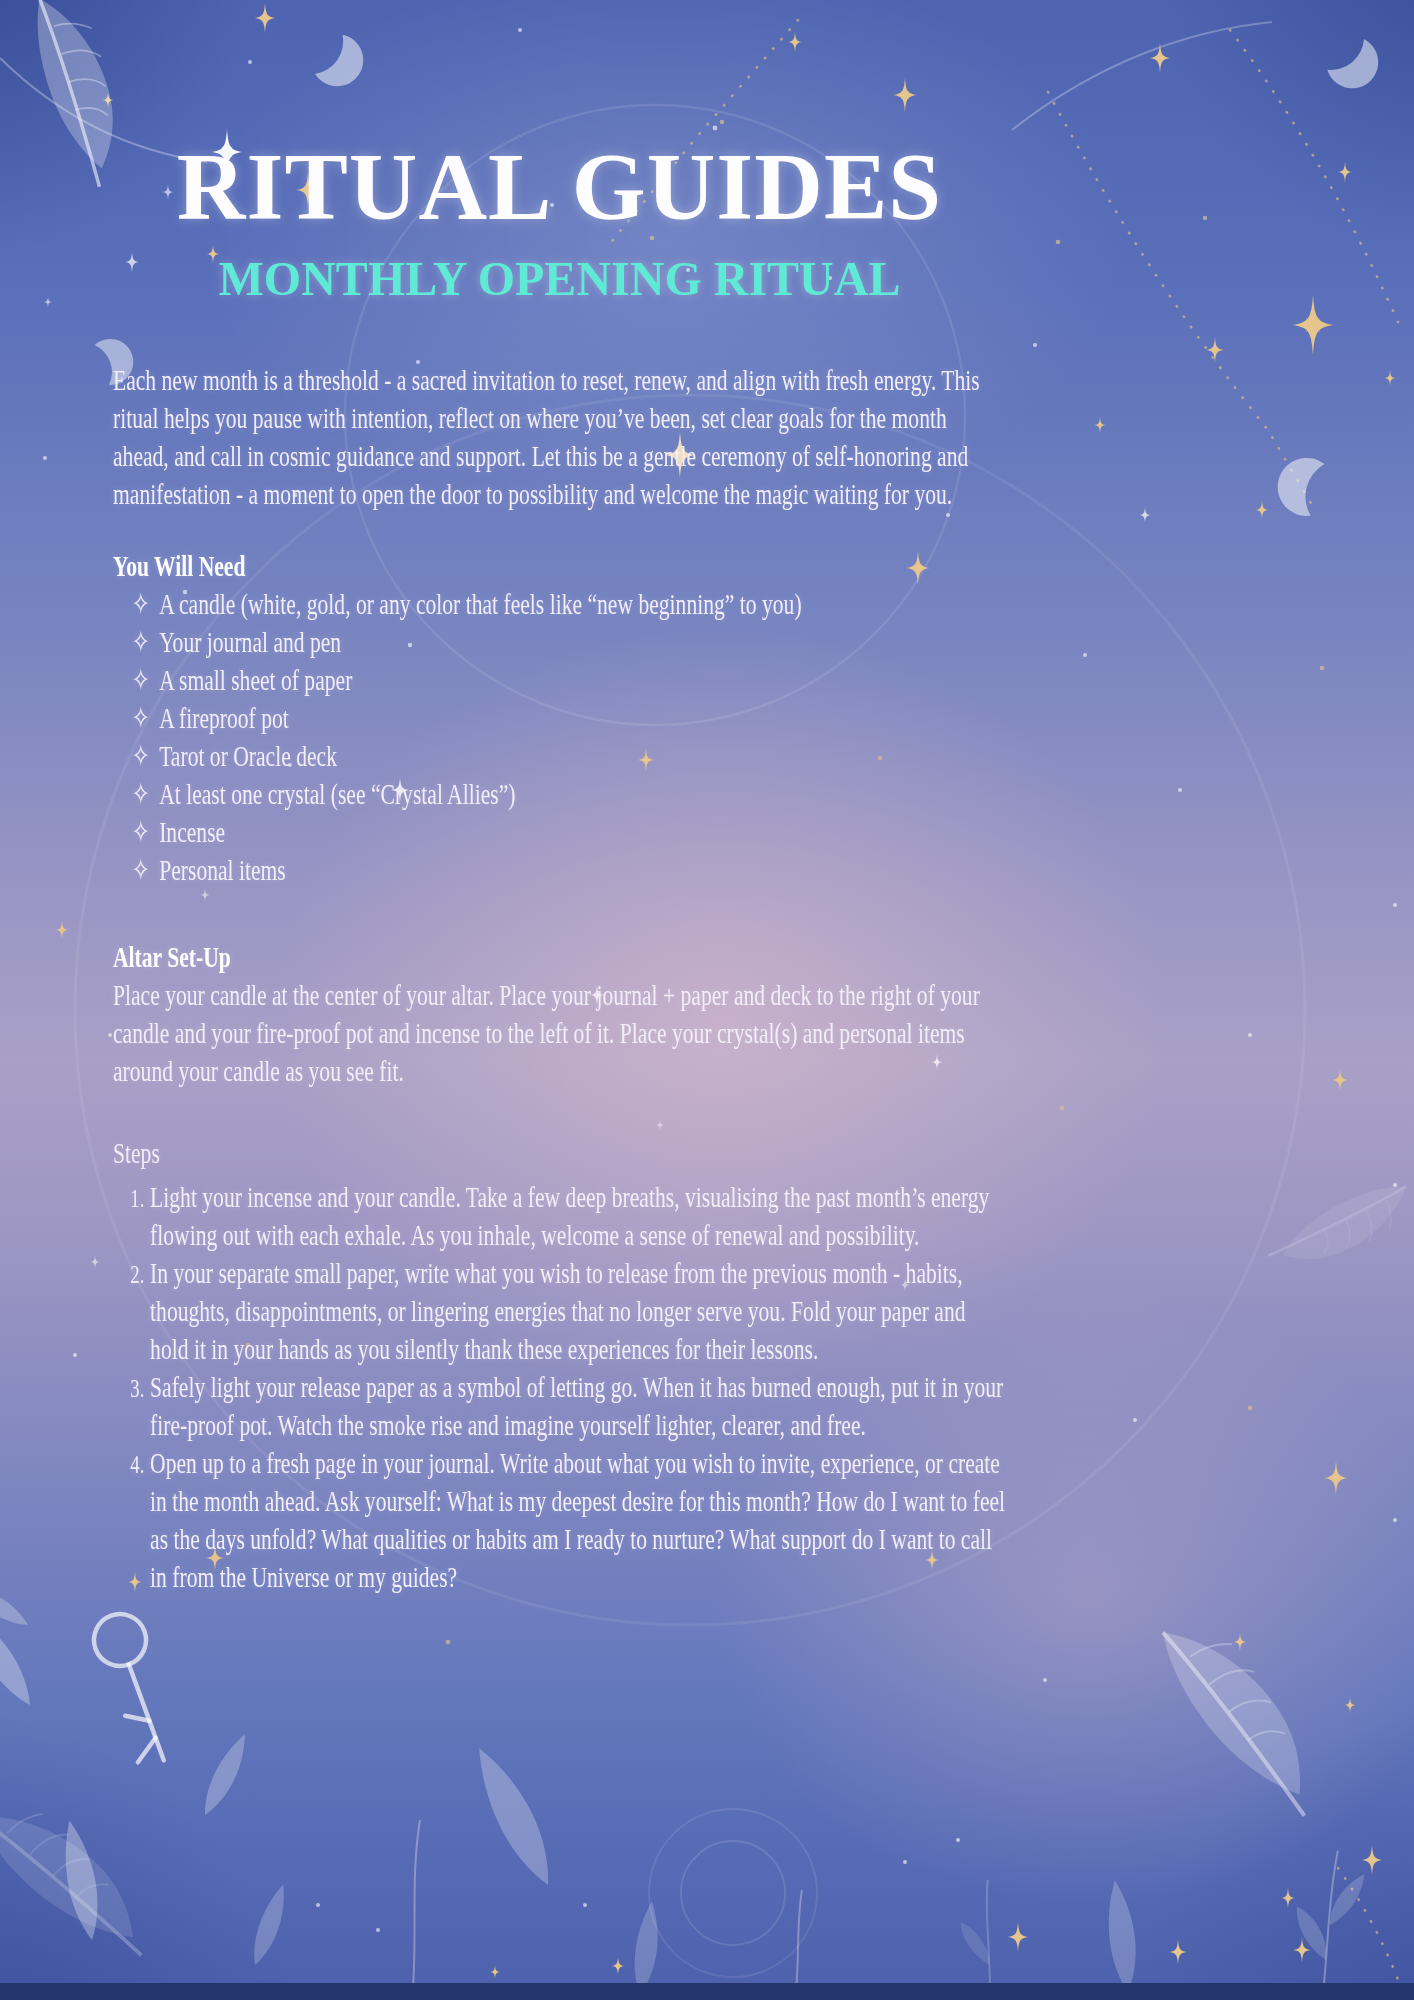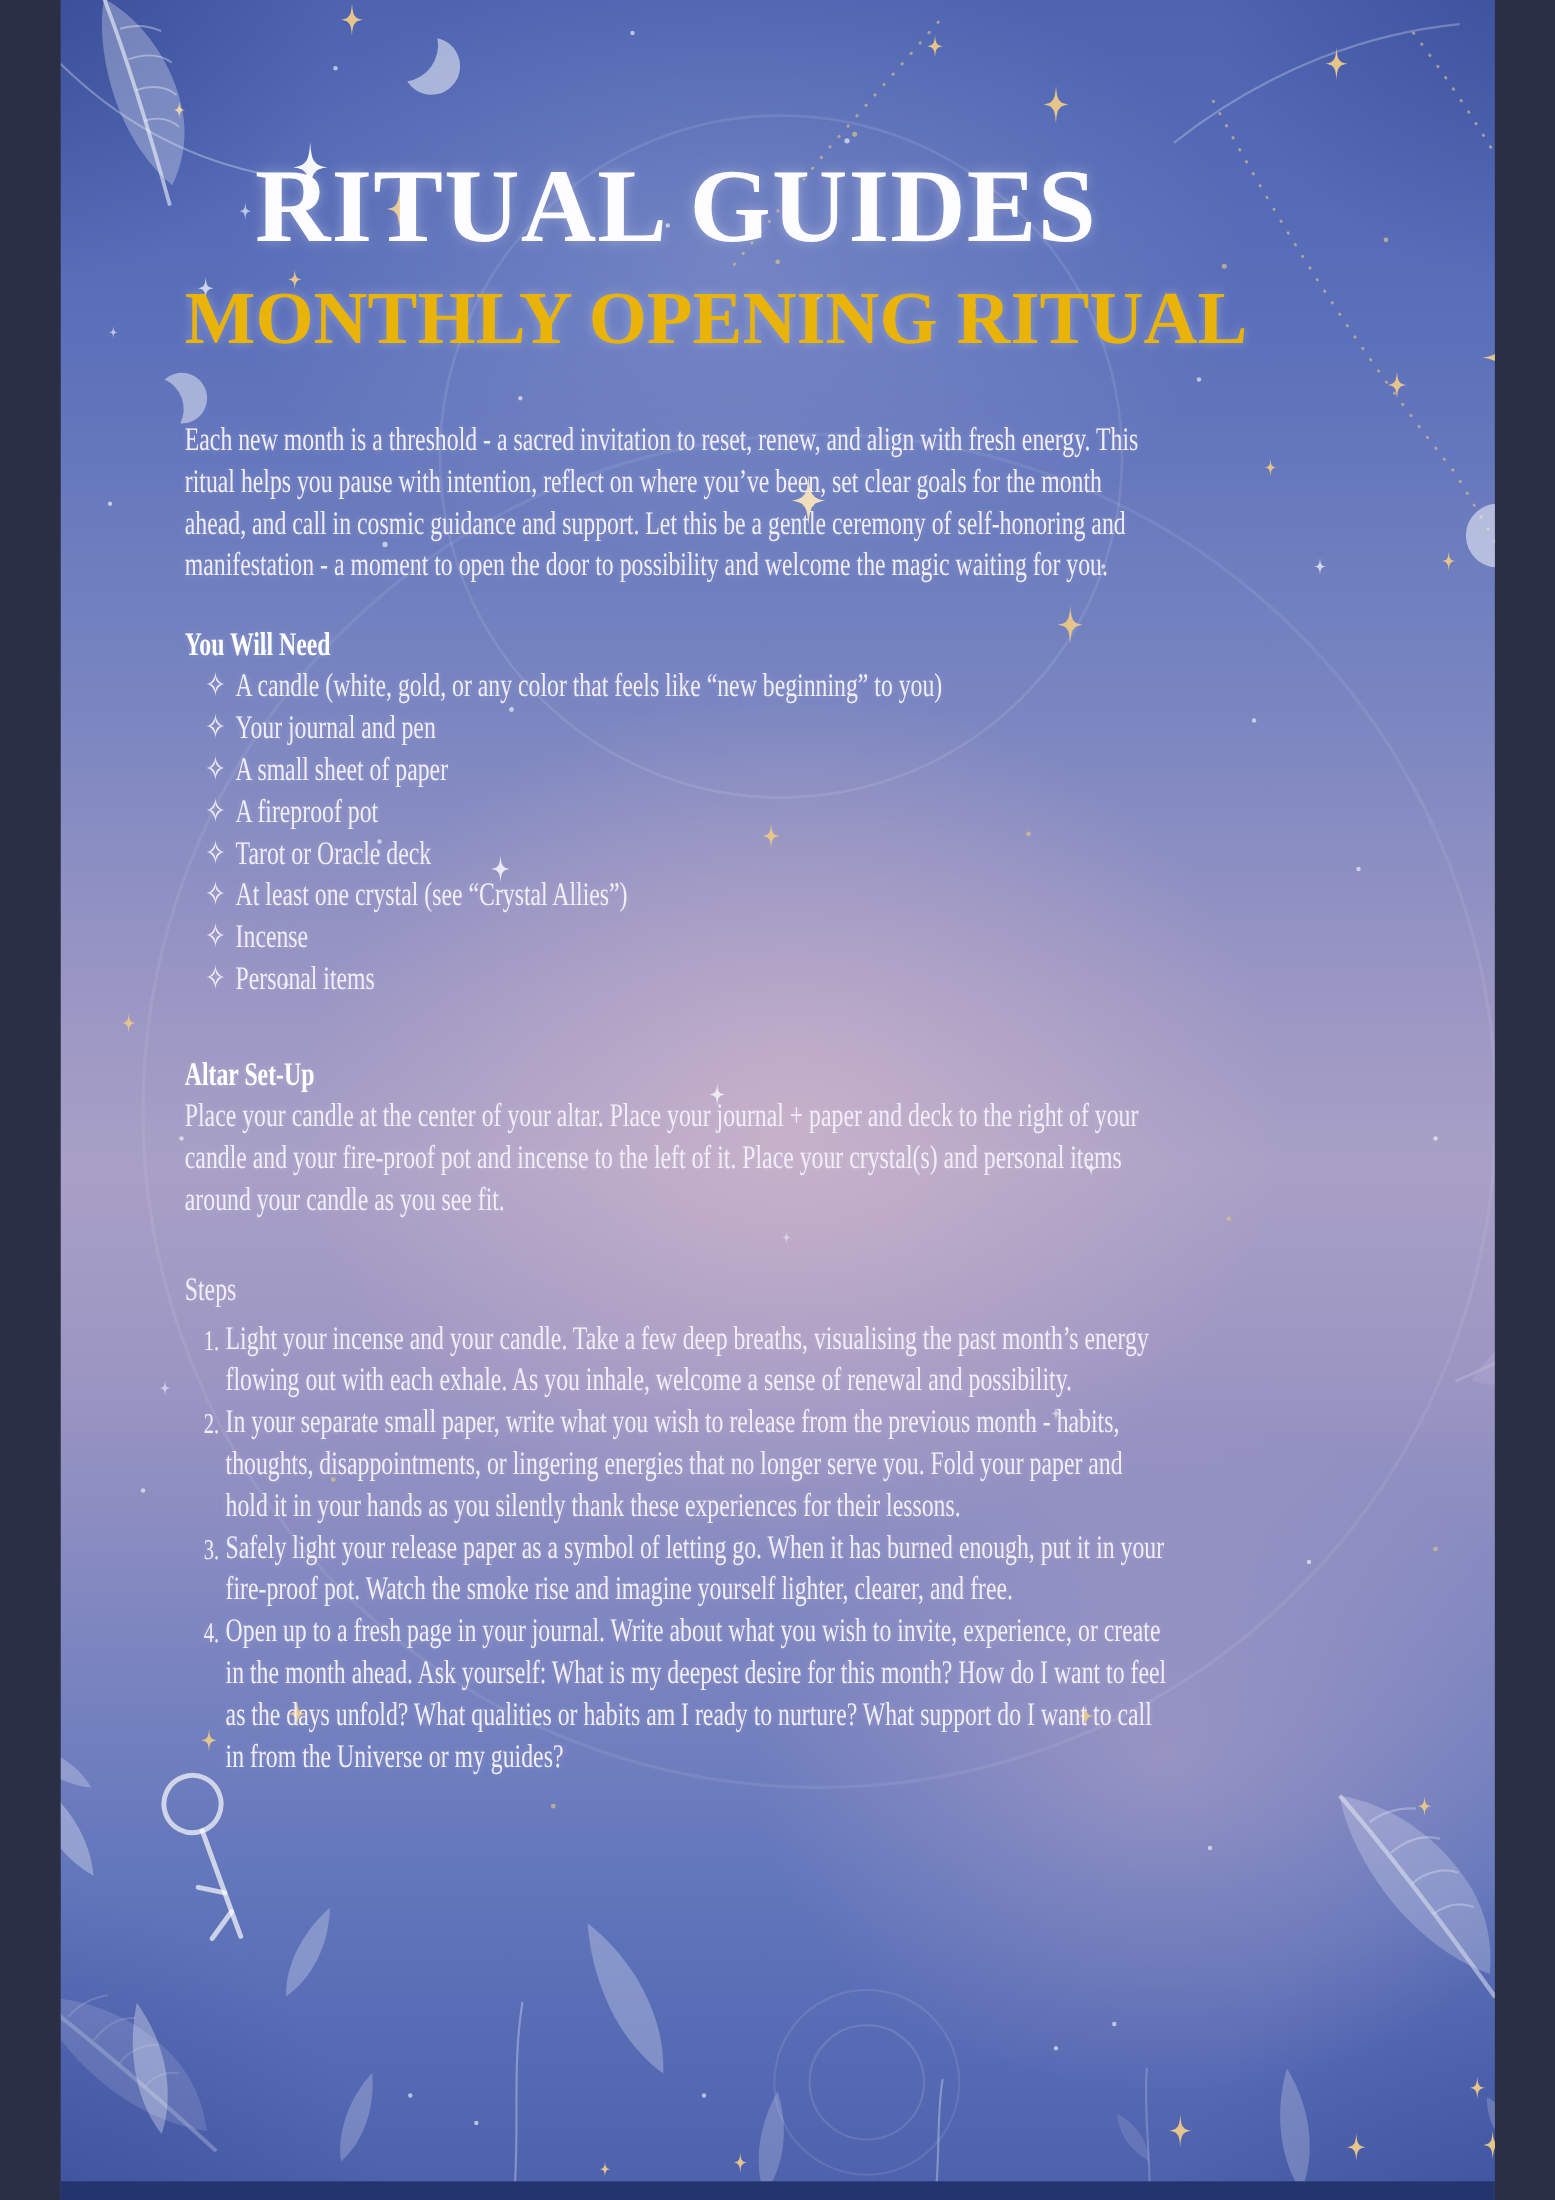--- a/index.html
+++ b/index.html
@@ -1,17 +1,17 @@
 <!DOCTYPE html>
 <html><head>
 <meta charset="utf-8">
 <style>
   html,body { margin:0; padding:0; background:#2b2f45; }
   .page {
-    position:relative; width:1304px; height:2000px; margin:0 auto;
+    position:relative; width:1414px; height:2000px; margin:0 auto;
     overflow:hidden;
     font-family:"Liberation Serif","DejaVu Serif",serif;
     color:#f2eef8;
   }
   .bg {
     position:absolute; inset:0;
     background:
       radial-gradient(ellipse 620px 380px at 47% 12%, rgba(255,255,255,0.16), rgba(255,255,255,0) 75%),
       radial-gradient(ellipse 640px 560px at 51% 51%, rgba(233,196,206,0.50), rgba(233,196,206,0) 70%),
       radial-gradient(ellipse 520px 430px at 77% 80%, rgba(228,190,206,0.34), rgba(228,190,206,0) 72%),
@@ -24,22 +24,22 @@
   .deco { position:absolute; inset:0; z-index:1; }
   .footer-bar { position:absolute; left:0; right:0; bottom:0; height:17px; background:#24356d; z-index:3; }
 
   .content { position:absolute; left:113px; top:140px; width:893px; z-index:2; }
   .title {
     margin:0; font-size:95px; line-height:1; font-weight:bold; text-align:center;
     white-space:nowrap; letter-spacing:1px; color:#fdfcff;
     text-shadow:0 0 12px rgba(255,255,255,0.30);
   }
   .subtitle {
-    margin:20px 0 0; font-size:68px; line-height:1; font-weight:bold; text-align:center;
-    white-space:nowrap; color:#eab308; text-shadow:0 0 10px rgba(255,255,255,0.28);
+    margin:20px 0 0; font-size:48px; line-height:1; font-weight:bold; text-align:center;
+    white-space:nowrap; color:#5eead4; text-shadow:0 0 10px rgba(255,255,255,0.28);
   }
   .body-block {
     width:1240px; transform:scaleX(0.72); transform-origin:0 0;
     margin-top:58px; font-size:30px; line-height:38px;
     text-shadow:0 0 7px rgba(235,230,255,0.25);
   }
   .intro { margin:0; }
   .section-heading { margin:34px 0 0; font-size:30px; line-height:38px; font-weight:bold; color:#ffffff; }
   .section-heading.altar { margin-top:49px; }
   .steps-heading { margin:44px 0 0; font-size:30px; line-height:38px; font-weight:normal; }

